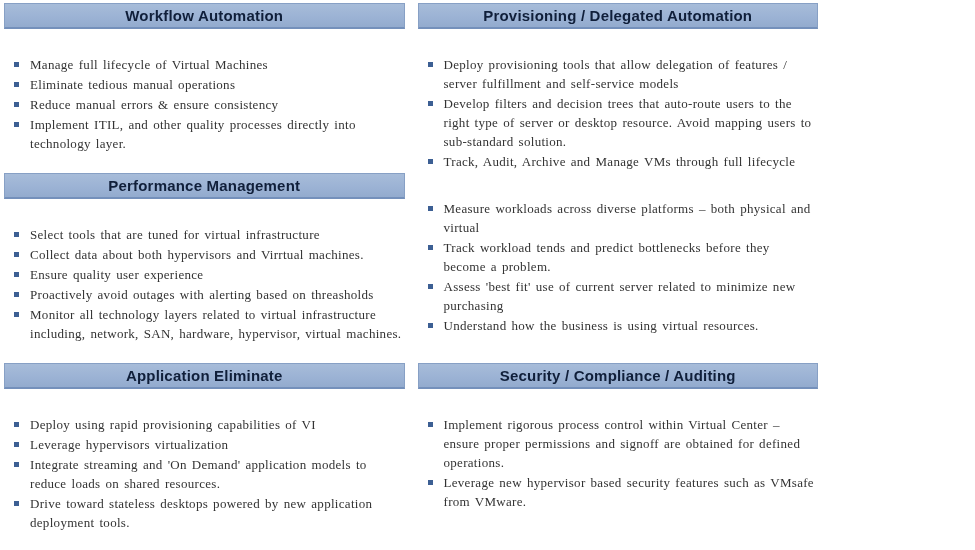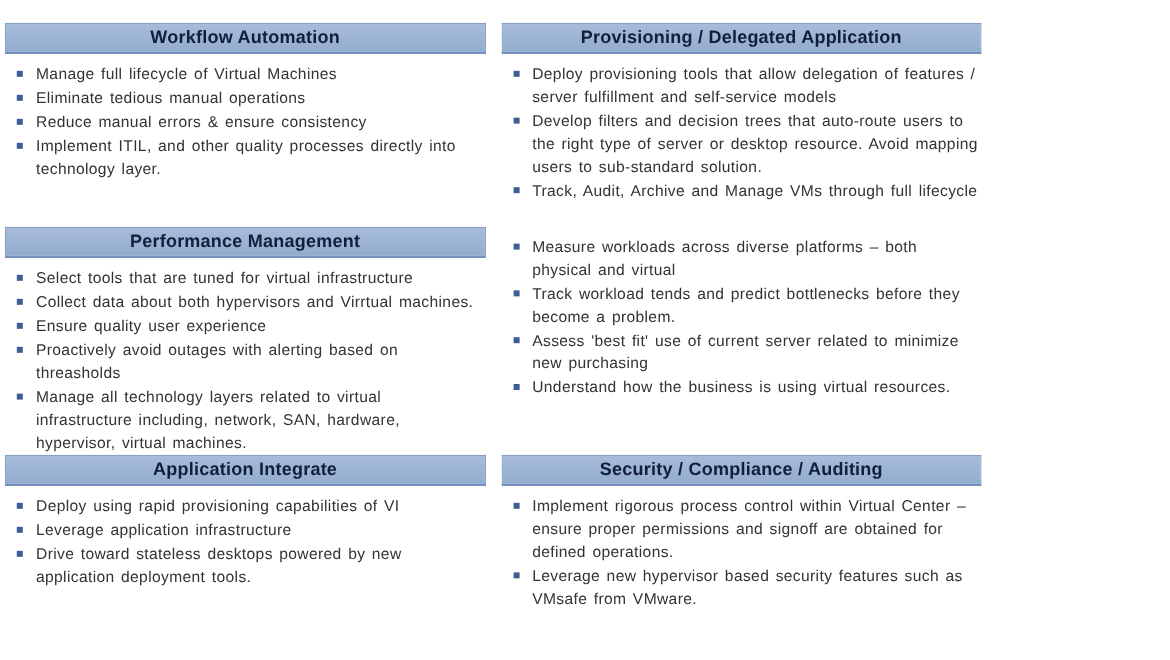--- a/index.html
+++ b/index.html
@@ -6,42 +6,43 @@
   html, body { margin: 0; padding: 0; background: #ffffff; }
   body {
     width: 975px; height: 550px; overflow: hidden;
     font-family: "Liberation Sans", "DejaVu Sans", sans-serif;
   }
   .grid {
     display: grid;
     grid-template-columns: 1fr 1fr;
     grid-template-rows: 170px 190px 185px;
     column-gap: 13px;
-    padding: 19px 9px 2px 4px;
+    padding: 3px 9px 2px 4px;
     width: 827px; height: 550px;
   }
   .panel { overflow: hidden; }
   .panel-header {
     height: 26px;
     display: flex; align-items: center; justify-content: center;
     background: linear-gradient(180deg, var(--header-fill-top, #a7bcd9) 0%, var(--header-fill, #9bb2d4) 60%, #93abce 100%);
     border: 1px solid var(--header-border, #87a0c5);
     border-bottom: 2px solid var(--header-border-bottom, #7490bb);
   }
   .panel-title {
     margin: 0;
     font-size: 15px; font-weight: 700;
     letter-spacing: 0.2px;
     color: var(--title-text, #101f3a);
     white-space: nowrap;
   }
   ul.bullets {
     list-style: none;
-    margin: 7px 0 0 0;
+    margin: 26px 0 0 0;
     padding: 0 2px 0 10px;
+    font-family: Liberation Serif, serif;
   }
   li.bullet-item {
     display: flex;
     gap: 11px;
     margin: 0 0 1px 0;
     font-size: 13px;
     line-height: 19px;
     letter-spacing: 0.3px;
     word-spacing: 1.5px;
     color: var(--body-text, #333333);
@@ -77,21 +78,21 @@
         </li>
         <li class="bullet-item">
           <span class="bullet-marker"></span>
           <span class="bullet-text">Implement ITIL, and other quality processes directly into technology layer.</span>
         </li>
       </ul>
   </section>
 
   <section class="panel">
     <header class="panel-header">
-      <h2 class="panel-title">Provisioning / Delegated Application</h2>
+      <h2 class="panel-title">Provisioning / Delegated Automation</h2>
     </header>
     <ul class="bullets">
         <li class="bullet-item">
           <span class="bullet-marker"></span>
           <span class="bullet-text">Deploy provisioning tools that allow delegation of features / server fulfillment and self-service models</span>
         </li>
         <li class="bullet-item">
           <span class="bullet-marker"></span>
           <span class="bullet-text">Develop filters and decision trees that auto-route users to the right type of server or desktop resource. Avoid mapping users to sub-standard solution.</span>
         </li>
@@ -118,21 +119,21 @@
         <li class="bullet-item">
           <span class="bullet-marker"></span>
           <span class="bullet-text">Ensure quality user experience</span>
         </li>
         <li class="bullet-item">
           <span class="bullet-marker"></span>
           <span class="bullet-text">Proactively avoid outages with alerting based on threasholds</span>
         </li>
         <li class="bullet-item">
           <span class="bullet-marker"></span>
-          <span class="bullet-text">Manage all technology layers related to virtual infrastructure including, network, SAN, hardware, hypervisor, virtual machines.</span>
+          <span class="bullet-text">Monitor all technology layers related to virtual infrastructure including, network, SAN, hardware, hypervisor, virtual machines.</span>
         </li>
       </ul>
   </section>
 
   <section class="panel">
     <ul class="bullets">
         <li class="bullet-item">
           <span class="bullet-marker"></span>
           <span class="bullet-text">Measure workloads across diverse platforms – both physical and virtual</span>
         </li>
@@ -146,30 +147,34 @@
         </li>
         <li class="bullet-item">
           <span class="bullet-marker"></span>
           <span class="bullet-text">Understand how the business is using virtual resources.</span>
         </li>
       </ul>
   </section>
 
   <section class="panel">
     <header class="panel-header">
-      <h2 class="panel-title">Application Integrate</h2>
+      <h2 class="panel-title">Application Eliminate</h2>
     </header>
     <ul class="bullets">
         <li class="bullet-item">
           <span class="bullet-marker"></span>
           <span class="bullet-text">Deploy using rapid provisioning capabilities of VI</span>
         </li>
         <li class="bullet-item">
           <span class="bullet-marker"></span>
-          <span class="bullet-text">Leverage application infrastructure</span>
+          <span class="bullet-text">Leverage hypervisors virtualization</span>
+        </li>
+        <li class="bullet-item">
+          <span class="bullet-marker"></span>
+          <span class="bullet-text">Integrate streaming and 'On Demand' application models to reduce loads on shared resources.</span>
         </li>
         <li class="bullet-item">
           <span class="bullet-marker"></span>
           <span class="bullet-text">Drive toward stateless desktops powered by new application deployment tools.</span>
         </li>
       </ul>
   </section>
 
   <section class="panel">
     <header class="panel-header">

